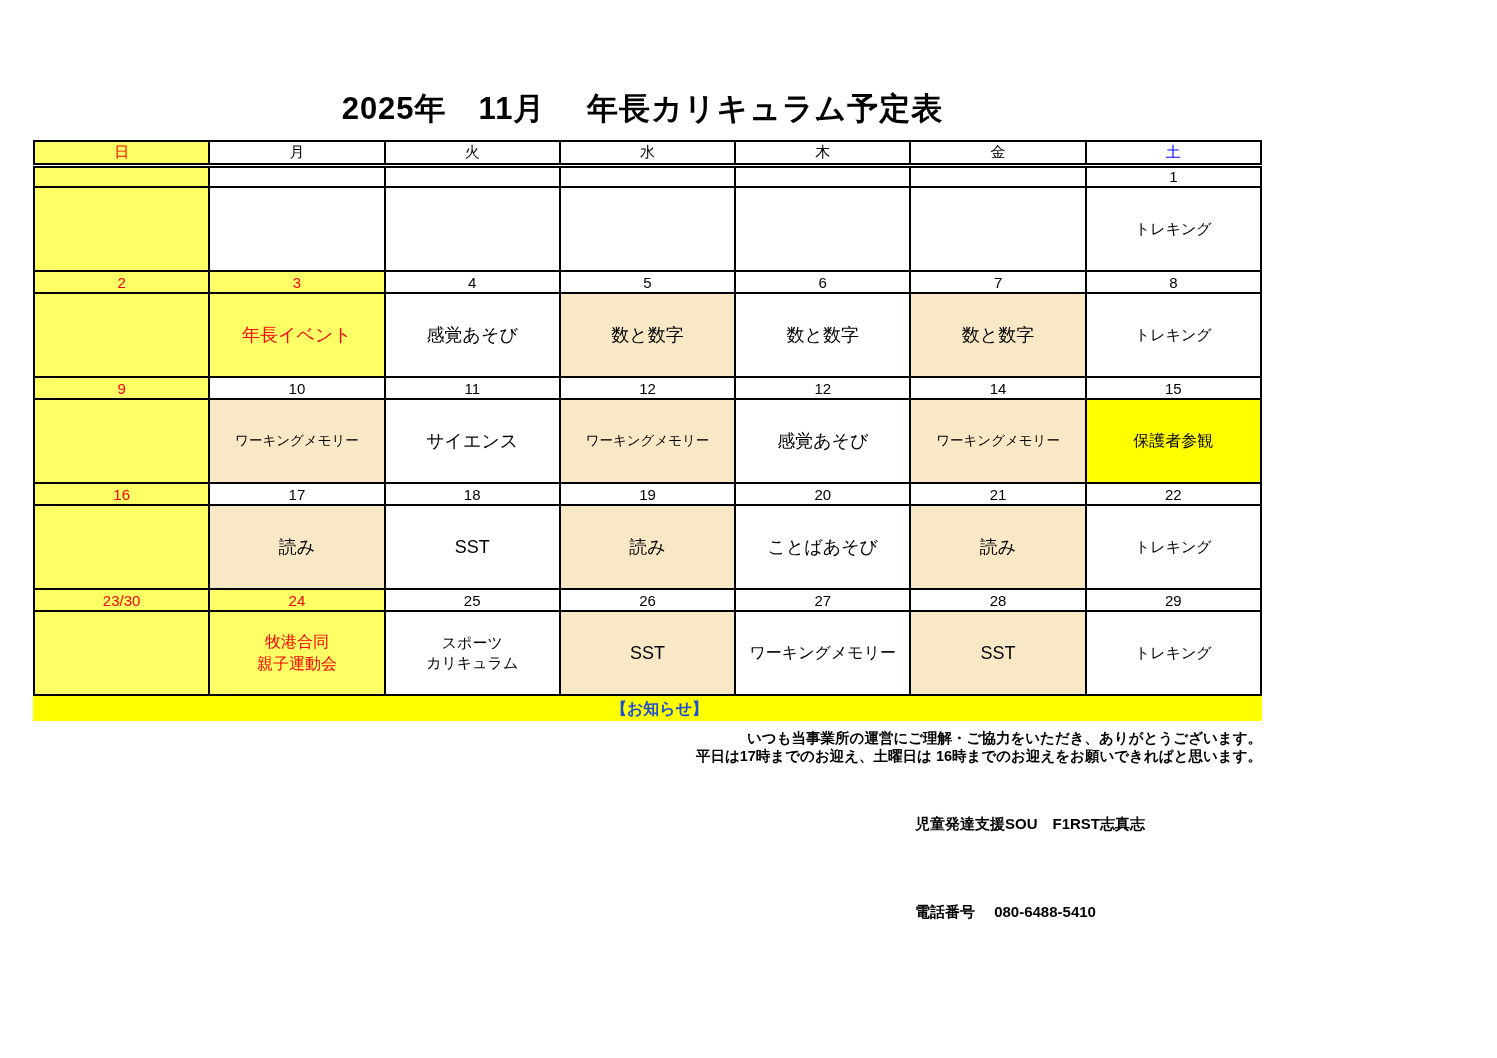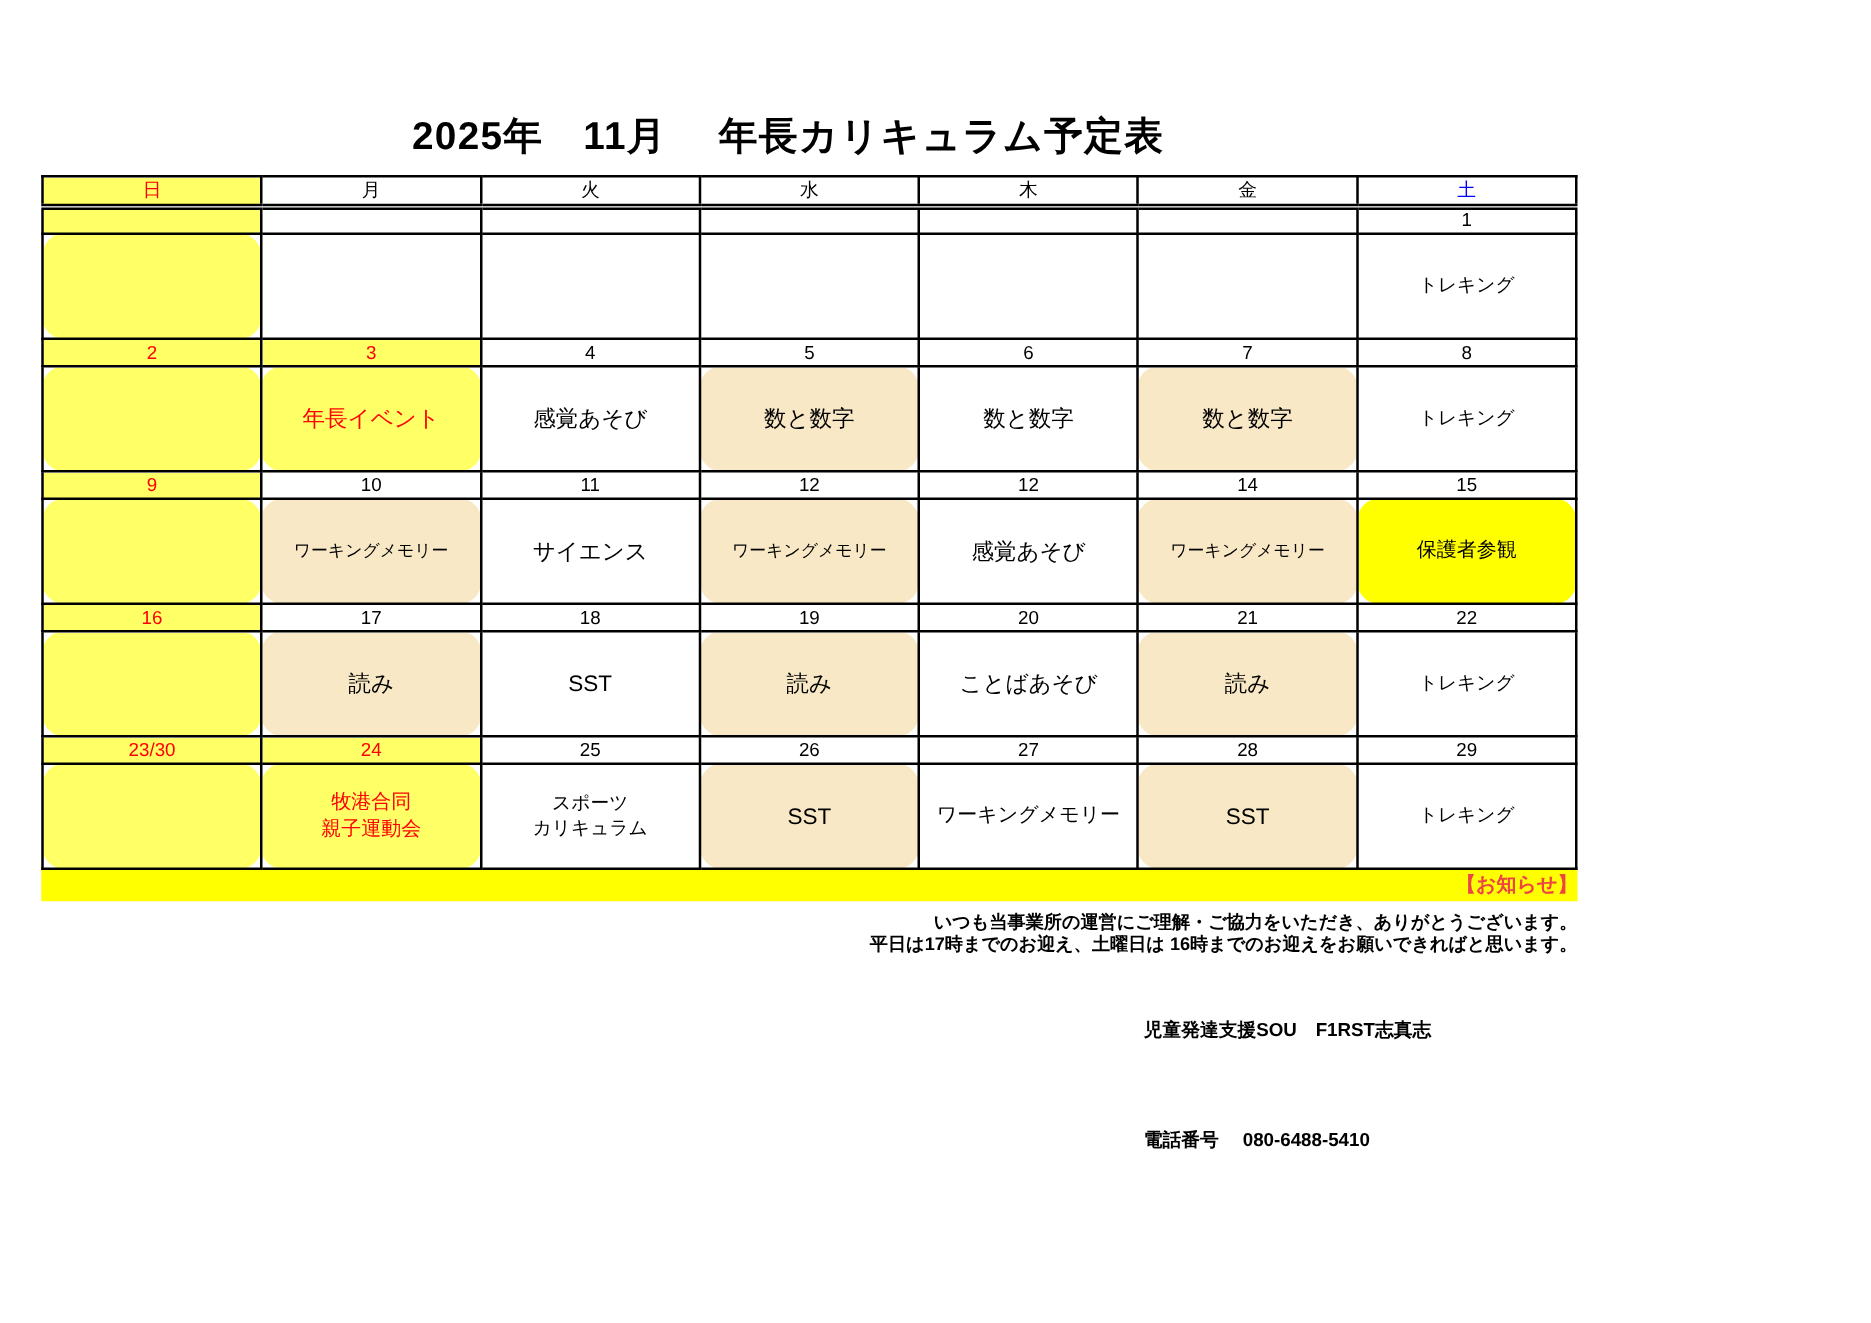--- a/index.html
+++ b/index.html
@@ -8,21 +8,21 @@
     position: relative;
     width: 1497px;
     height: 1058px;
     background: #ffffff;
     font-family: "Liberation Sans", "DejaVu Sans", sans-serif;
     color: #000000;
     overflow: hidden;
   }
   .title {
     position: absolute;
-    left: 16px; top: 88px; width: 1229px;
+    left: 28px; top: 88px; width: 1229px;
     text-align: center;
     font-size: 31px;
     font-weight: 700;
     letter-spacing: 1px;
     white-space: pre;
   }
   .cal-wrap {
     position: absolute;
     left: 33px; top: 140px; width: 1229px;
   }
@@ -32,37 +32,37 @@
     table-layout: fixed;
   }
   table.cal td {
     border: 2px solid #000000;
     text-align: center;
     vertical-align: middle;
     overflow: hidden;
   }
   tr.r-head td { height: 24px; font-size: 15px; border-bottom: 5px double #000000; }
   tr.r-date td { height: 22px; font-size: 15px; }
-  tr.r-act  td { height: 84px; font-size: 18px; white-space: pre-line; line-height: 1.35; border-radius: 17px; }
+  tr.r-act  td { height: 84px; font-size: 18px; white-space: pre-line; line-height: 1.35; }
   .c-sun   { background: #FFFF66; }
   .c-cream { background: #F8E8C6; }
   .c-hl    { background: #FFFF00; }
   .t-red   { color: #FF0000; }
   .t-blue  { color: #0000FF; }
   .fs-md   { font-size: 15px !important; }
   .fs-md2  { font-size: 16px !important; }
   .fs-sm   { font-size: 13.5px !important; }
   .notice-band {
     width: 1229px;
     height: 25px;
     background: #FFFF00;
-    color: #ef4444;
+    color: #1d4ed8;
     font-size: 16px;
     font-weight: 700;
-    text-align: right;
+    text-align: center;
     line-height: 25px;
     padding-left: 24px;
   }
   .notice-lines {
     margin-top: 9px;
     text-align: right;
     font-weight: 700;
     font-size: 14.5px;
     line-height: 17.5px;
   }

